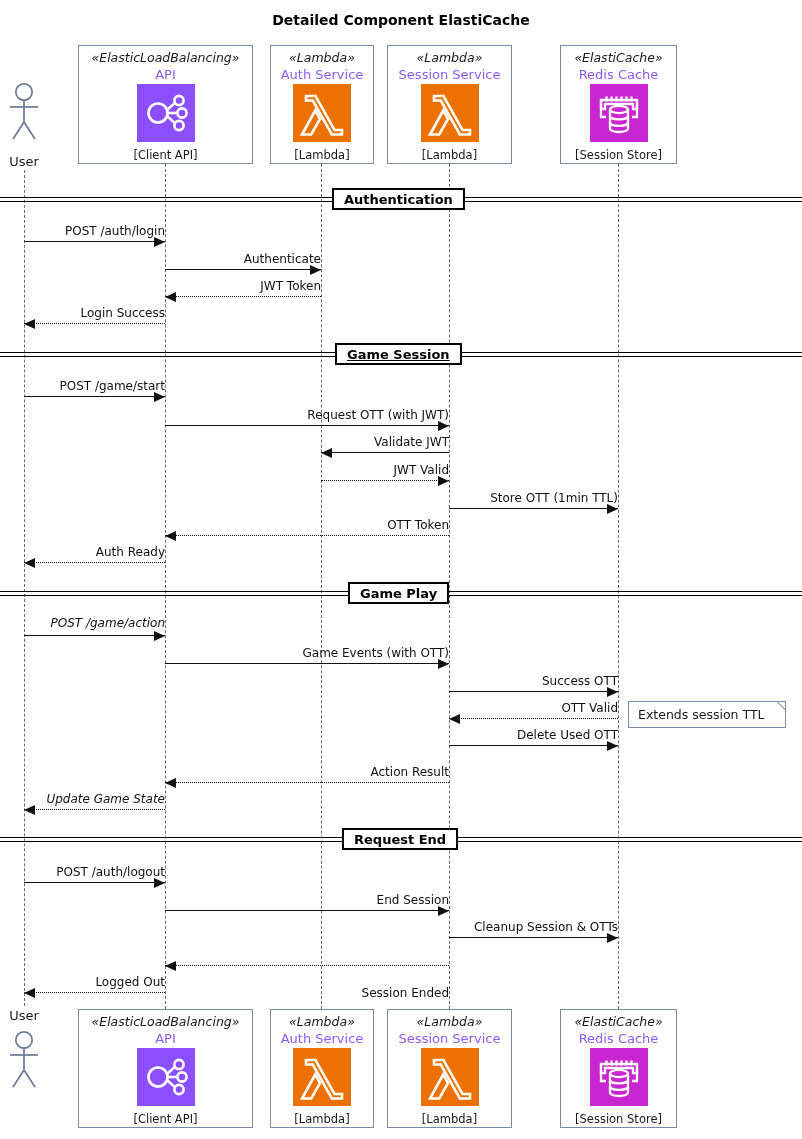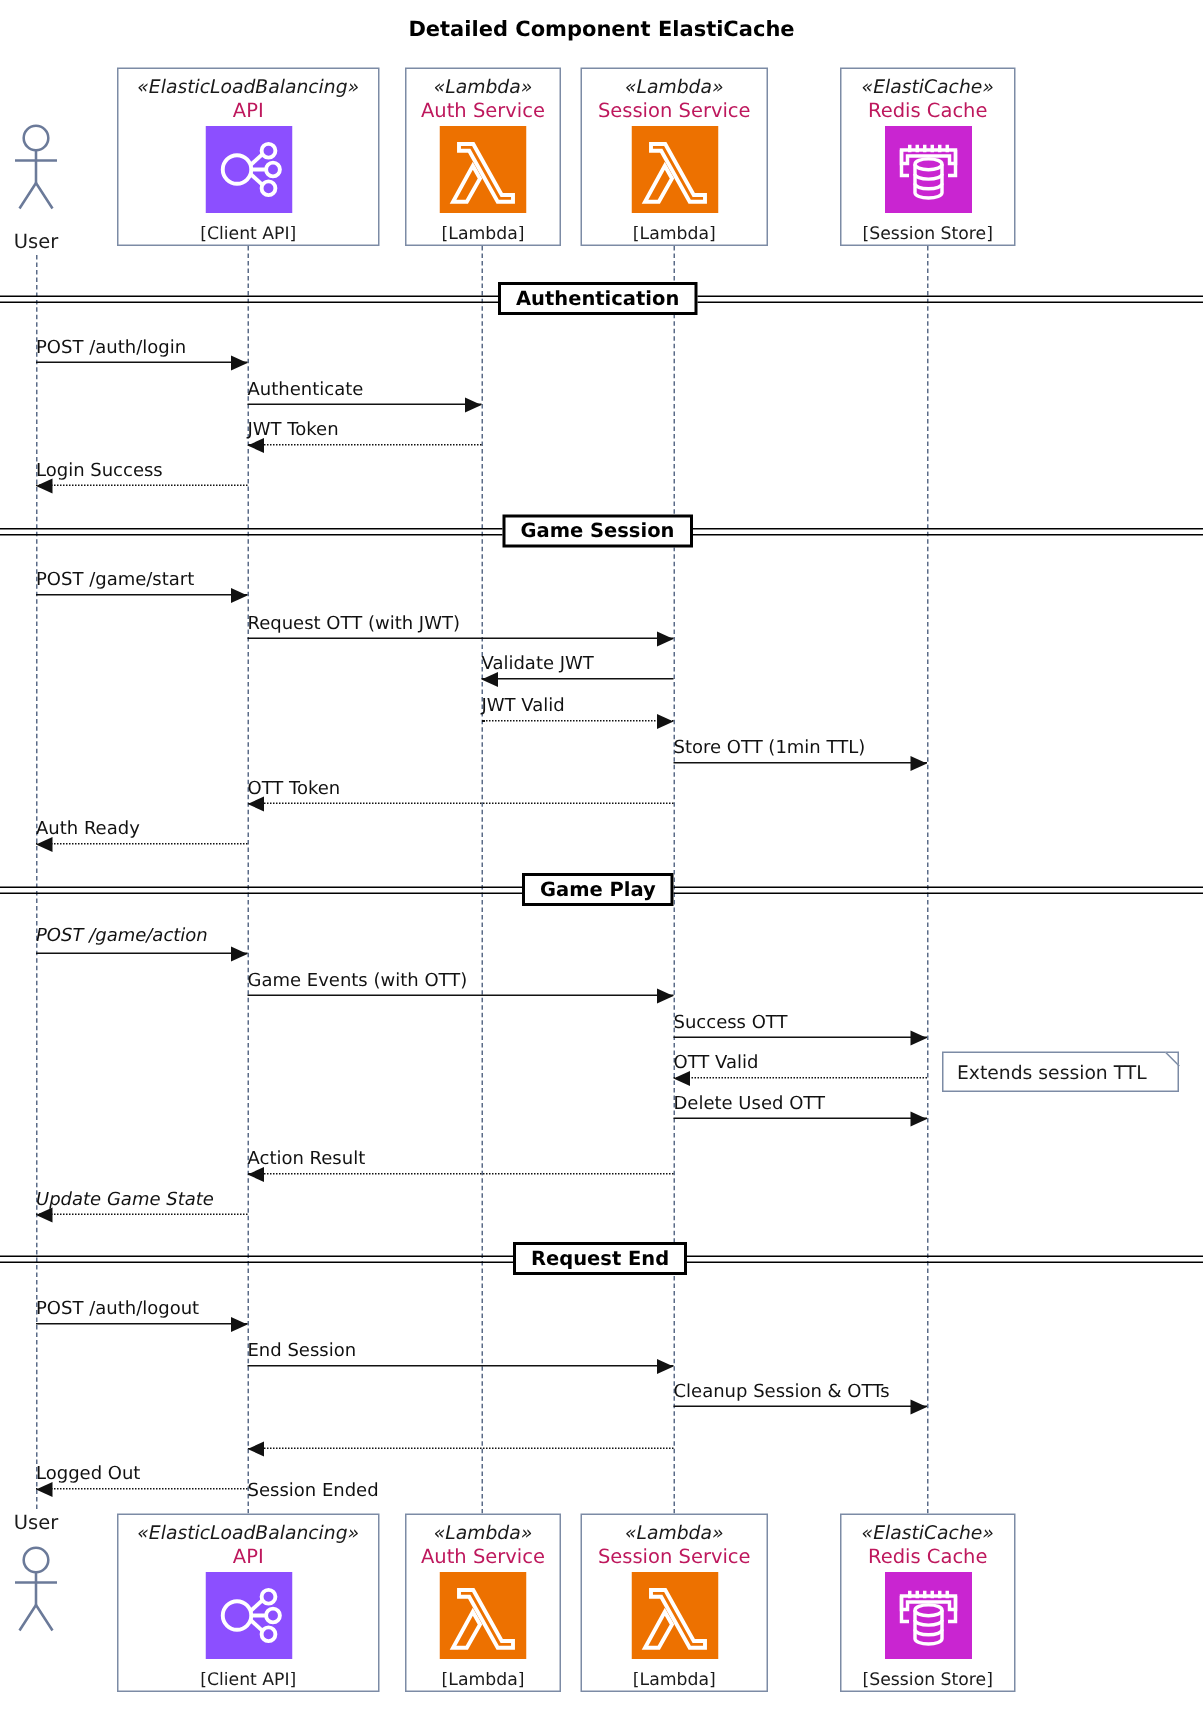--- a/index.html
+++ b/index.html
@@ -50,21 +50,21 @@
   }
   .pbox .stereo {
     font-style: italic;
     font-size: 12.5px;
     color: #1a1a1a;
     line-height: 16px;
     white-space: nowrap;
   }
   .pbox .pname {
     font-size: 13px;
-    color: #be185d;
+    color: #8b5cf6;
     line-height: 17px;
     white-space: nowrap;
   }
   .pbox .picon {
     margin-top: 1px;
     flex: 0 0 auto;
   }
   .pbox .ptech {
     font-size: 11.5px;
     color: #1a1a1a;
@@ -136,21 +136,21 @@
   .msg-head.left {
     border-top: 5px solid transparent;
     border-bottom: 5px solid transparent;
     border-right: 11px solid #111111;
   }
   .msg-label {
     position: absolute;
     font-size: 12px;
     color: #111111;
     white-space: nowrap;
-    text-align: left;
+    text-align: right;
   }
 
   
   .note {
     position: absolute;
     box-sizing: border-box;
     background: #FFFFFF;
     border: 1px solid #7C8BA5;
     font-size: 12.5px;
     color: #1a1a1a;
@@ -184,21 +184,21 @@
       <div class="lifeline" style="left: 24px; top: 170px; height: 836px;"></div>
       <div class="lifeline" style="left: 165px; top: 164px; height: 845px;"></div>
       <div class="lifeline" style="left: 321px; top: 164px; height: 845px;"></div>
       <div class="lifeline" style="left: 449px; top: 164px; height: 845px;"></div>
       <div class="lifeline" style="left: 618px; top: 164px; height: 845px;"></div>
     </div>
   <div id="layer-dividers">
       <div class="divider-lines" style="top: 197px;"></div>
       <div class="divider-box" style="top: 188px; left: 332px;">Authentication</div>
       <div class="divider-lines" style="top: 352px;"></div>
-      <div class="divider-box" style="top: 343px; left: 335px;">Game Session</div>
+      <div class="divider-box" style="top: 343px; left: 335px; text-decoration: underline;">Game Session</div>
       <div class="divider-lines" style="top: 591px;"></div>
       <div class="divider-box" style="top: 582px; left: 348px;">Game Play</div>
       <div class="divider-lines" style="top: 837px;"></div>
       <div class="divider-box" style="top: 828px; left: 342px;">Request End</div>
     </div>
   <div id="layer-messages">
       <div class="msg-line" style="left: 24px; top: 241px; width: 141px;"></div>
       <div class="msg-head right" style="top: 237px; left: 154px;"></div>
       <div class="msg-label" style="top: 224px; left: 24px; width: 141px;">POST /auth/login</div>
       <div class="msg-line" style="left: 165px; top: 269px; width: 156px;"></div>

